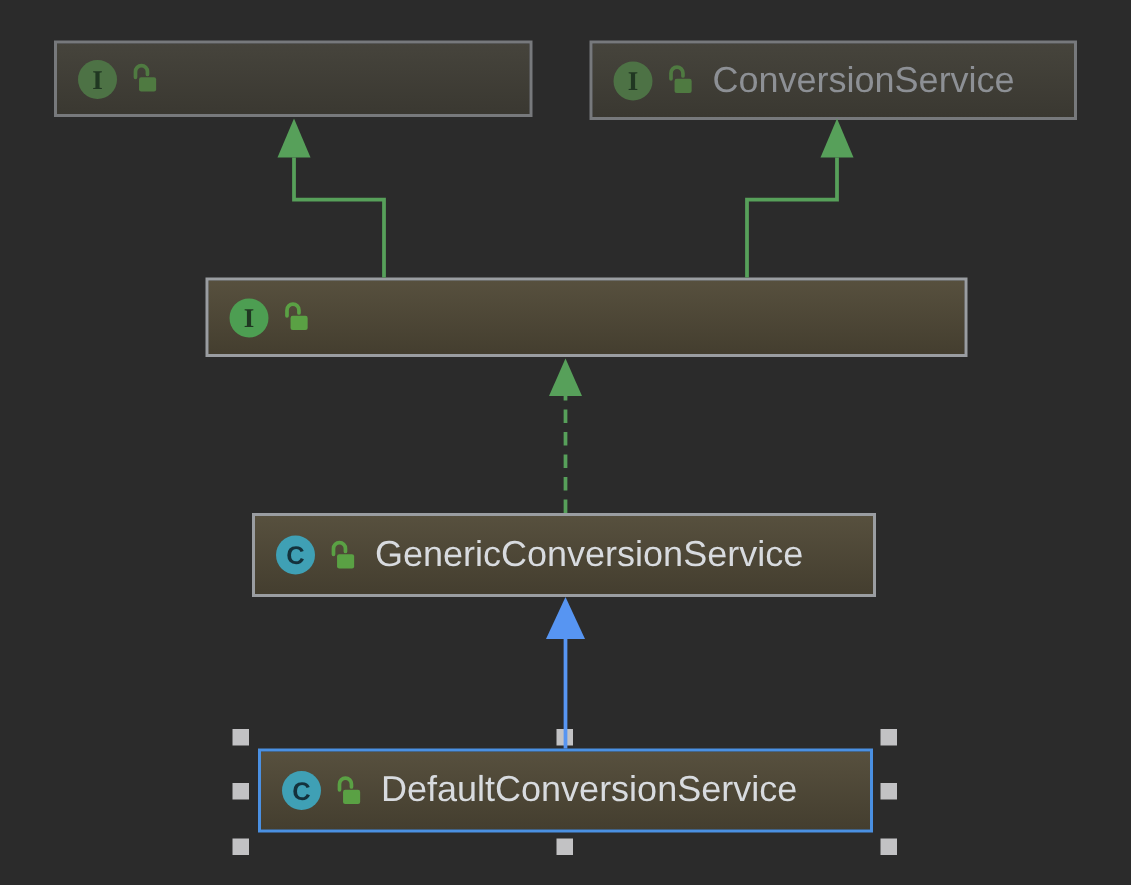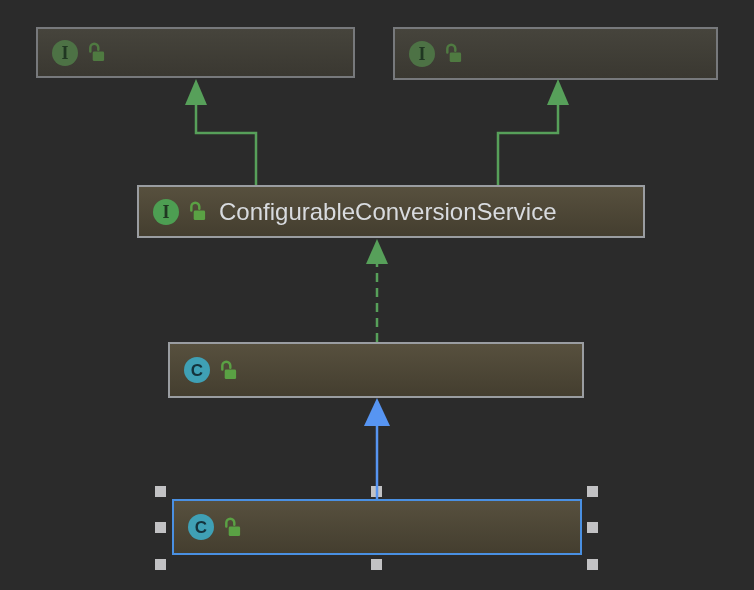--- a/index.html
+++ b/index.html
@@ -67,54 +67,56 @@
 
   <div class="node dimmed" style="left:393px;top:27px;width:325px;height:53px;">
     <svg class="type-icon" width="28" height="28" viewBox="0 0 28 28">
       <circle cx="14" cy="14" r="13" fill="#4d7245"></circle>
       <text x="14" y="20" class="icon-letter serif">I</text>
     </svg>
     <svg class="lock-icon" width="19" height="23" viewBox="0 0 20 24">
       <path d="M3.5 11 V7 a4.2 4.2 0 0 1 8.4 0 V9" fill="none" stroke="#4f7a41" stroke-width="2.6" stroke-linecap="round"></path>
       <rect x="6" y="11" width="12" height="10" rx="1.5" fill="#4f7a41"></rect>
     </svg>
+    <span class="label">ConversionService</span>
   </div>
 
   <div class="node" style="left:137px;top:185px;width:508px;height:53px;">
     <svg class="type-icon" width="28" height="28" viewBox="0 0 28 28">
       <circle cx="14" cy="14" r="13" fill="#4d9e52"></circle>
       <text x="14" y="20" class="icon-letter serif">I</text>
     </svg>
     <svg class="lock-icon" width="19" height="23" viewBox="0 0 20 24">
       <path d="M3.5 11 V7 a4.2 4.2 0 0 1 8.4 0 V9" fill="none" stroke="#5aa144" stroke-width="2.6" stroke-linecap="round"></path>
       <rect x="6" y="11" width="12" height="10" rx="1.5" fill="#5aa144"></rect>
     </svg>
-    <span class="label">ConfigurableConversionService</span>
   </div>
 
   <div class="node" style="left:168px;top:342px;width:416px;height:56px;">
     <svg class="type-icon" width="28" height="28" viewBox="0 0 28 28">
       <circle cx="14" cy="14" r="13" fill="#3fa0b5"></circle>
       <text x="14" y="20" class="icon-letter sans">C</text>
     </svg>
     <svg class="lock-icon" width="19" height="23" viewBox="0 0 20 24">
       <path d="M3.5 11 V7 a4.2 4.2 0 0 1 8.4 0 V9" fill="none" stroke="#5aa144" stroke-width="2.6" stroke-linecap="round"></path>
       <rect x="6" y="11" width="12" height="10" rx="1.5" fill="#5aa144"></rect>
     </svg>
+    <span class="label">GenericConversionService</span>
   </div>
 
   <div class="node selected" style="left:172px;top:499px;width:410px;height:56px;">
     <svg class="type-icon" width="28" height="28" viewBox="0 0 28 28">
       <circle cx="14" cy="14" r="13" fill="#3fa0b5"></circle>
       <text x="14" y="20" class="icon-letter sans">C</text>
     </svg>
     <svg class="lock-icon" width="19" height="23" viewBox="0 0 20 24">
       <path d="M3.5 11 V7 a4.2 4.2 0 0 1 8.4 0 V9" fill="none" stroke="#5aa144" stroke-width="2.6" stroke-linecap="round"></path>
       <rect x="6" y="11" width="12" height="10" rx="1.5" fill="#5aa144"></rect>
     </svg>
+    <span class="label">DefaultConversionService</span>
   </div>
 
   <div class="handle" style="left:155px;top:486px;"></div>
   <div class="handle" style="left:371px;top:486px;"></div>
   <div class="handle" style="left:587px;top:486px;"></div>
   <div class="handle" style="left:155px;top:522px;"></div>
   <div class="handle" style="left:587px;top:522px;"></div>
   <div class="handle" style="left:155px;top:559px;"></div>
   <div class="handle" style="left:371px;top:559px;"></div>
   <div class="handle" style="left:587px;top:559px;"></div>

